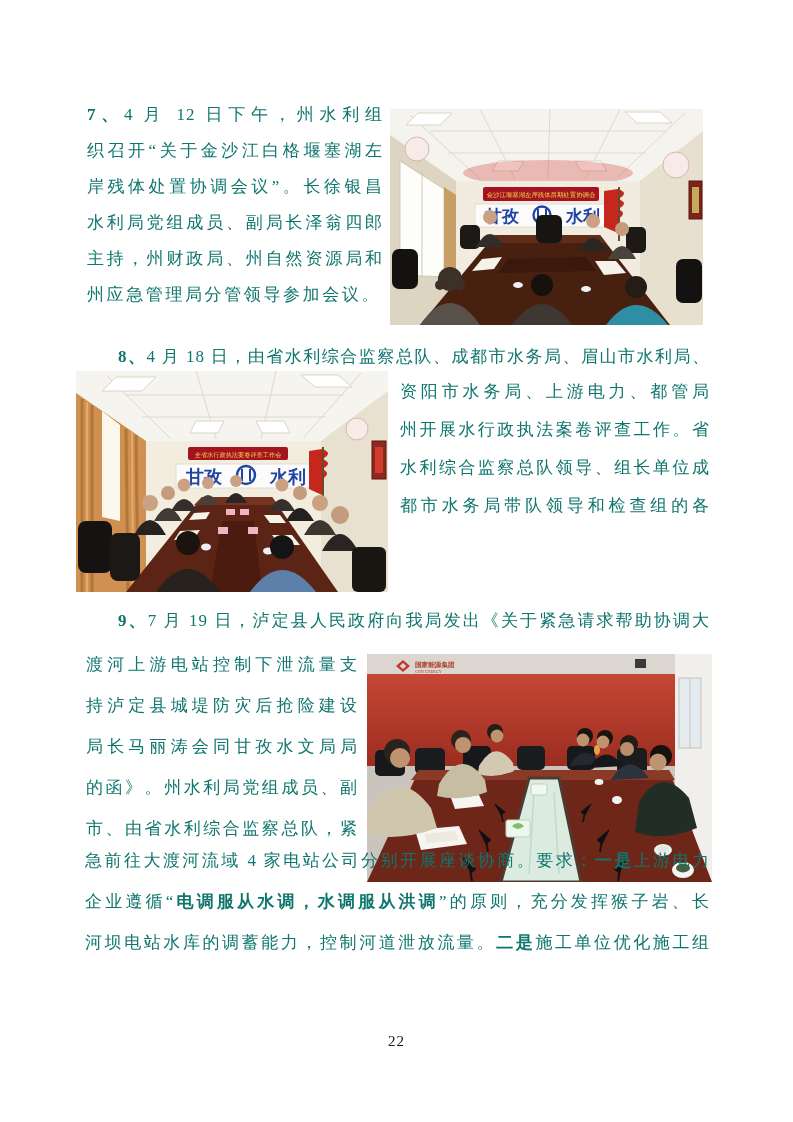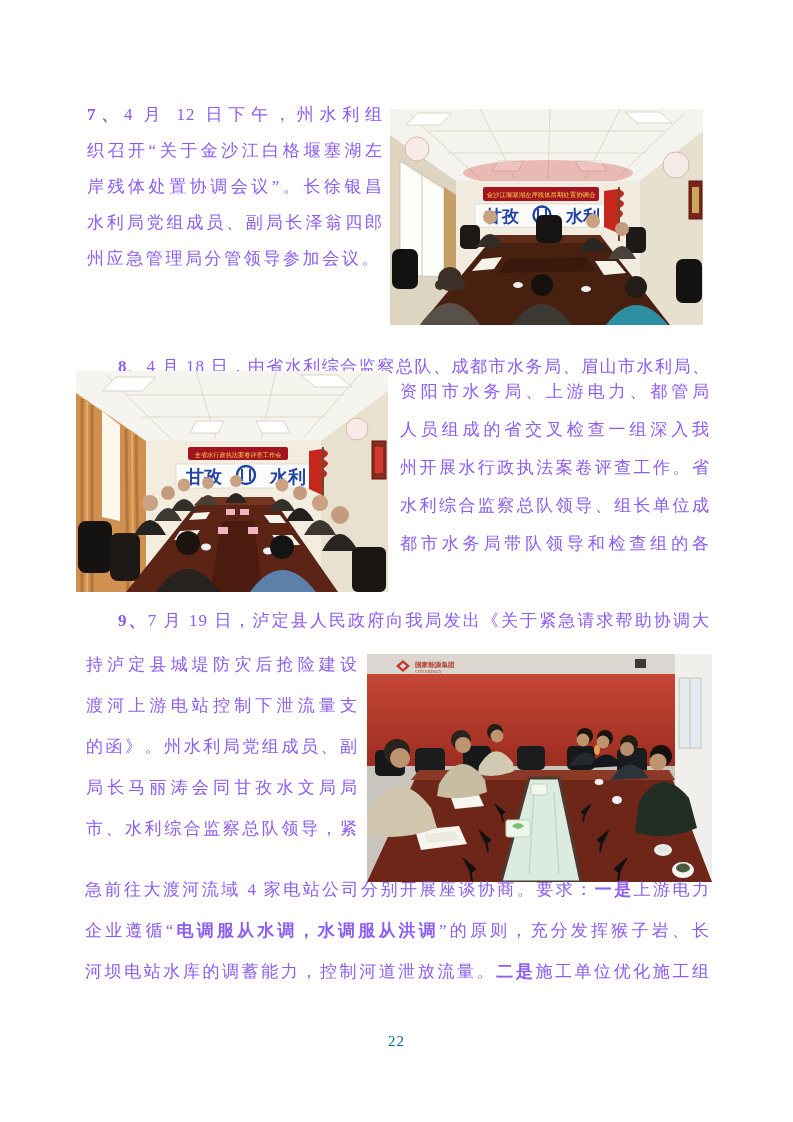--- a/index.html
+++ b/index.html
@@ -2,55 +2,56 @@
 <html><head>
 <meta charset="utf-8">
 <style>
   html,body{margin:0;padding:0;background:#ffffff;}
   .page{
     position:relative;width:793px;height:1122px;margin:0 auto;
     background:#ffffff;overflow:hidden;
     font-family:"Liberation Serif","DejaVu Serif",serif;
     color:#151515;
   }
-  .txt{font-size:17px;color:#8b5cf6;}
+  .txt{font-size:17px;color:#0f766e;}
   .ln{text-align:justify;text-align-last:justify;letter-spacing:1px;white-space:nowrap0;}
   .ln.last{text-align-last:left;letter-spacing:2.6px;}
   .b{font-weight:bold;}
   .abs{position:absolute;}
   .fullline{height:40px;line-height:40px;}
   .indent{text-indent:33px;}
   .photo{position:absolute;overflow:hidden;}
   .photo svg{display:block;}
   .pagenum{
     position:absolute;left:0;top:1033px;width:793px;text-align:center;
-    font-size:15px;letter-spacing:1px;color:#0369a1;
+    font-size:15px;letter-spacing:1px;color:#0f172a;
   }
   
   #p7{left:87px;top:97px;width:296px;}
   #p7 .ln{height:36px;line-height:36px;}
   
   #p8col{left:400px;top:373px;width:310px;}
   #p8col .ln{height:38px;line-height:38px;}
   
   #p9col{left:86px;top:644px;width:272px;}
   #p9col .ln{height:41px;line-height:41px;}
-  #closing{left:85px;top:869px;width:625px;}
+  #closing{left:85px;top:840px;width:625px;}
   #closing .ln{height:41px;line-height:41px;}
 </style>
 </head>
 <body>
 
 <div class="page">
 
   <div id="p7" class="abs txt">
     <div class="ln"><span class="b">7、</span><span>4 月 12 日下午，州水利组</span></div>
     <div class="ln">织召开“关于金沙江白格堰塞湖左</div>
     <div class="ln">岸残体处置协调会议”。长徐银昌</div>
     <div class="ln">水利局党组成员、副局长泽翁四郎</div>
+    <div class="ln">主持，州财政局、州自然资源局和</div>
     <div class="ln last">州应急管理局分管领导参加会议。</div>
   </div>
 
   <div class="photo" style="left:390px;top:109px;width:313px;height:216px;">
     <svg width="313" height="216" viewBox="0 0 313 216">
       <rect width="313" height="216" fill="#efeae0"></rect>
 
       <polygon points="0,0 313,0 313,22 250,72 66,72 0,26" fill="#f5f3ed"></polygon>
       <line x1="20" y1="6" x2="90" y2="70" stroke="#ddd8ca" stroke-width="1"></line>
       <line x1="90" y1="0" x2="125" y2="70" stroke="#ddd8ca" stroke-width="1"></line>
@@ -116,21 +117,21 @@
       <circle cx="50" cy="176" r="5" fill="#3c3029"></circle>
         <circle cx="70" cy="176" r="5" fill="#3c3029"></circle>
       <path d="M30,216 q30,-44 60,0 z" fill="#57514a"></path>
       <circle cx="152" cy="176" r="11" fill="#17110d"></circle>
       <path d="M122,216 q30,-42 60,0 z" fill="#3e3833"></path>
       <circle cx="246" cy="178" r="11" fill="#241c17"></circle>
       <path d="M216,216 q30,-40 62,0 z" fill="#2e8fa4"></path>
     </svg>
   </div>
 
-  <div class="abs txt ln fullline indent" style="left:85px;top:347px;width:625px;"><span class="b">8、</span><span>4 月 18 日，由省水利综合监察总队、成都市水务局、眉山市水利局、</span></div>
+  <div class="abs txt ln fullline indent" style="left:85px;top:337px;width:625px;"><span class="b">8、</span><span>4 月 18 日，由省水利综合监察总队、成都市水务局、眉山市水利局、</span></div>
 
   <div class="photo" style="left:76px;top:371px;width:312px;height:221px;">
     <svg width="312" height="221" viewBox="0 0 312 221">
       <rect width="312" height="221" fill="#efe9dc"></rect>
 
       <polygon points="0,0 312,0 312,20 245,70 70,70 0,22" fill="#f6f4ee"></polygon>
       <line x1="30" y1="4" x2="95" y2="68" stroke="#ddd8ca"></line>
       <line x1="120" y1="0" x2="140" y2="68" stroke="#ddd8ca"></line>
       <line x1="200" y1="0" x2="185" y2="68" stroke="#ddd8ca"></line>
       <line x1="285" y1="2" x2="228" y2="66" stroke="#ddd8ca"></line>
@@ -205,34 +206,33 @@
       <circle cx="112" cy="172" r="12" fill="#1b130e"></circle>
       <path d="M80,221 q32,-46 64,0 z" fill="#27221e"></path>
       <circle cx="206" cy="176" r="12" fill="#141414"></circle>
       <path d="M174,221 q32,-44 66,0 z" fill="#5d80ab"></path>
       <rect x="276" y="176" width="34" height="45" rx="6" fill="#1a1713"></rect>
     </svg>
   </div>
 
   <div id="p8col" class="abs txt">
     <div class="ln">资阳市水务局、上游电力、都管局</div>
-    <div class="ln">人员组成的省交叉检查一组深入我</div>
     <div class="ln">州开展水行政执法案卷评查工作。省</div>
     <div class="ln">水利综合监察总队领导、组长单位成</div>
     <div class="ln">都市水务局带队领导和检查组的各</div>
   </div>
 
   <div class="abs txt ln fullline indent" style="left:85px;top:601px;width:625px;"><span class="b">9、</span><span>7 月 19 日，泸定县人民政府向我局发出《关于紧急请求帮助协调大</span></div>
 
   <div id="p9col" class="abs txt">
+    <div class="ln">渡河上游电站控制下泄流量支</div>
     <div class="ln">持泸定县城堤防灾后抢险建设</div>
-    <div class="ln">渡河上游电站控制下泄流量支</div>
+    <div class="ln">局长马丽涛会同甘孜水文局局</div>
     <div class="ln">的函》。州水利局党组成员、副</div>
-    <div class="ln">局长马丽涛会同甘孜水文局局</div>
-    <div class="ln">市、水利综合监察总队领导，紧</div>
+    <div class="ln">市、由省水利综合监察总队，紧</div>
   </div>
 
   <div class="photo" style="left:367px;top:654px;width:345px;height:228px;">
     <svg width="345" height="228" viewBox="0 0 345 228">
       <rect width="345" height="228" fill="#c9c5be"></rect>
 
       <rect x="0" y="0" width="345" height="20" fill="#dbd7d0"></rect>
       <rect x="268" y="5" width="11" height="9" fill="#3a3a3a"></rect>
 
       <g>

